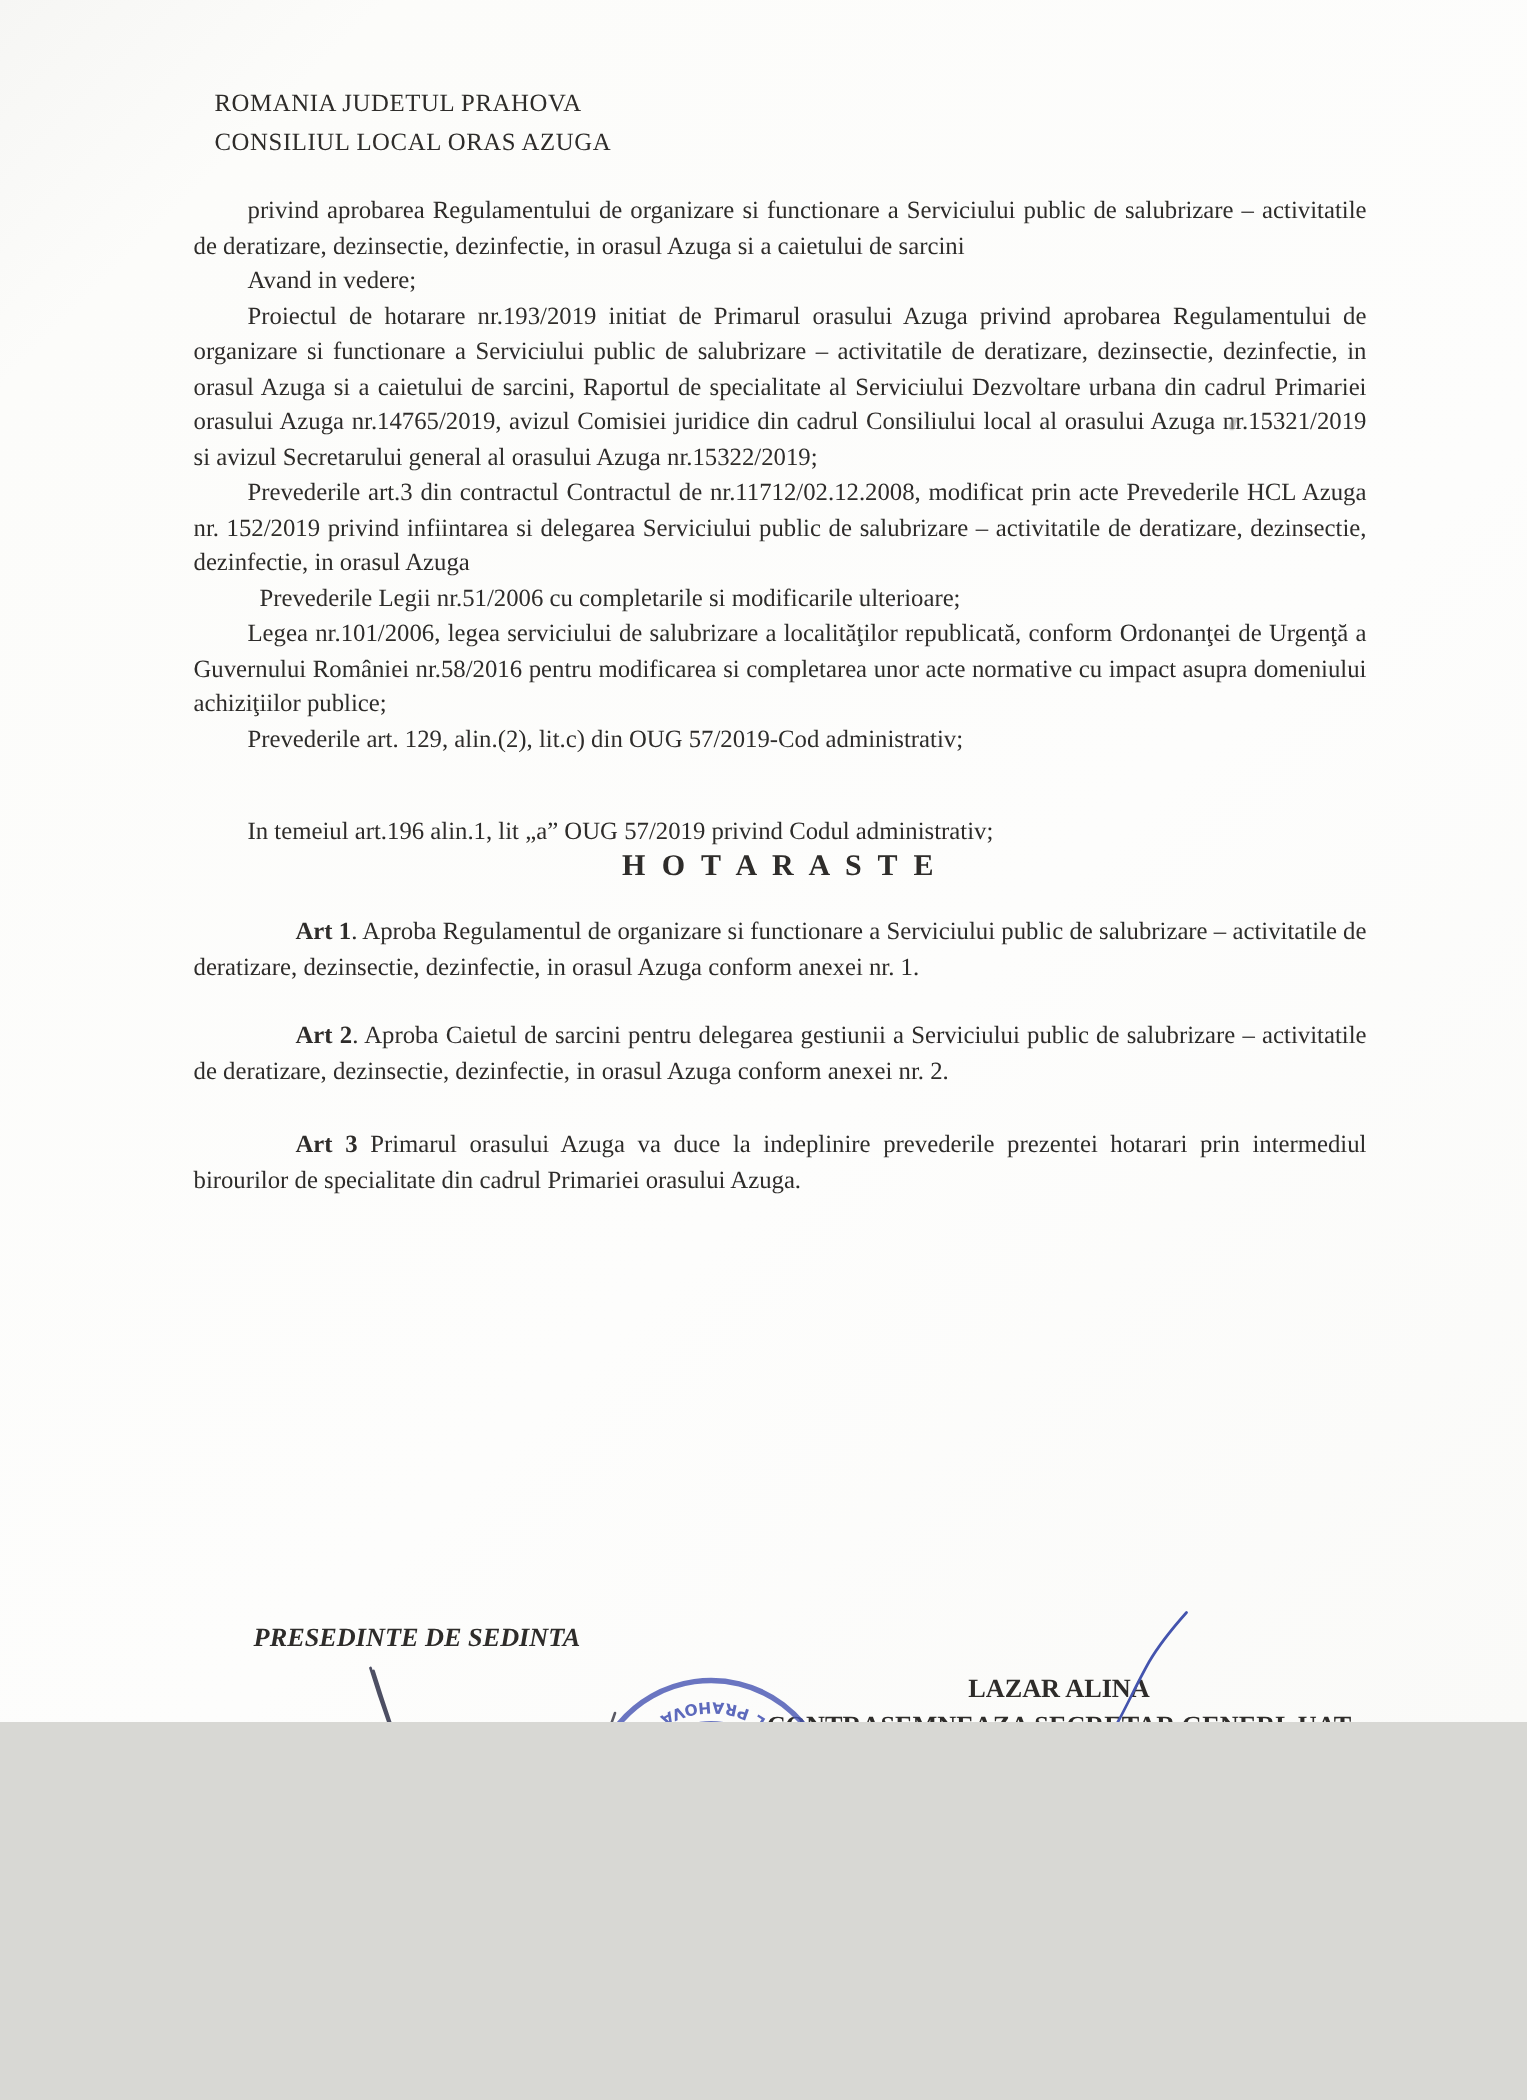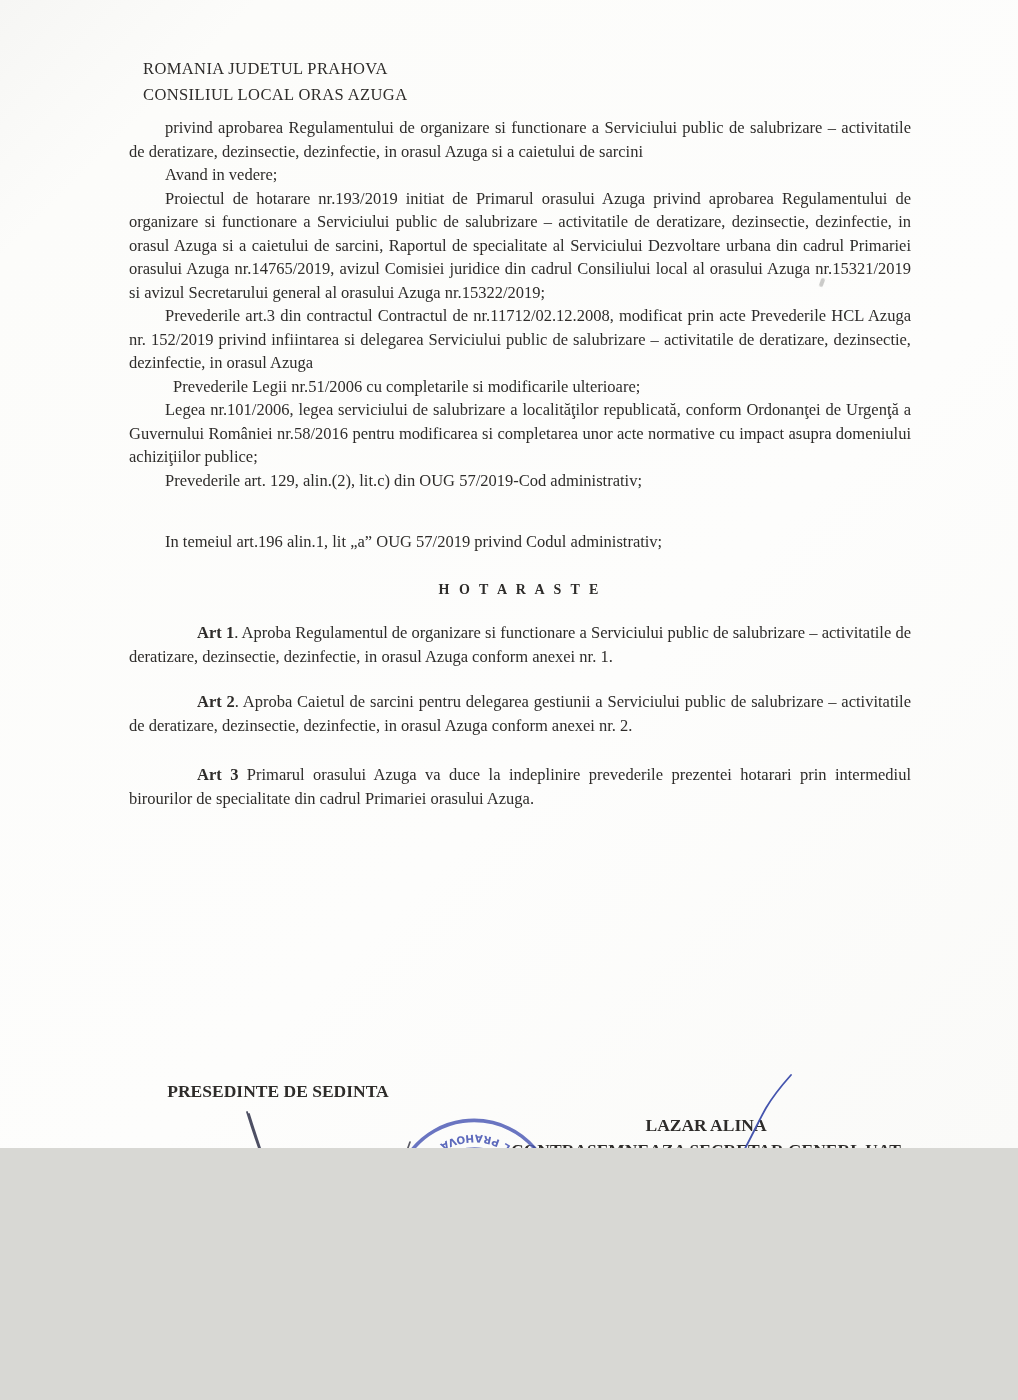--- a/index.html
+++ b/index.html
@@ -23,40 +23,39 @@
     line-height: 23.5px;
   }
   .hdr { margin-left: 14px; font-size: 16.5px; line-height: 26px; letter-spacing: 0.4px; }
   .doc-title {
     margin-top: 34px;
     text-align: center;
     font-weight: bold;
     font-size: 19px;
     letter-spacing: 3px;
   }
-  .subtitle { margin-top: 8px; text-align: justify; text-indent: 36px; }
+  .subtitle { margin-top: 20px; text-align: justify; text-indent: 36px; }
   .intro { text-indent: 36px; }
   .para { text-align: justify; text-indent: 36px; }
   .para.deep { text-indent: 44px; }
   .legal-basis { margin-top: 38px; text-indent: 36px; }
   .council { margin-top: 16px; text-indent: 46px; font-weight: bold; }
   .decision-word {
-    margin-top: 24px;
     text-align: center;
     font-weight: bold;
-    font-size: 14px;
+    font-size: 20px;
     letter-spacing: 3px;
   }
   .article { text-align: justify; text-indent: 36px; }
   .article.a1 { margin-top: 20px; }
   .article.a2 { margin-top: 22px; }
   .article.a3 { margin-top: 26px; }
   .b { font-weight: bold; margin-left: 32px; }
   .sig-block { position: absolute; font-weight: bold; font-size: 17.5px; line-height: 25px; text-align: center; }
-  .sig-president { left: 138px; top: 1079px; width: 280px; }
+  .sig-president { left: 138px; top: 1079px; width: 280px; font-style: italic; }
   .sig-secretary { left: 482px; top: 1113px; width: 448px; }
   .footer-block { position: absolute; left: 138px; top: 1218px; font-weight: bold; font-size: 18px; line-height: 26px; }
   .stamp-wrap { position: absolute; left: 388px; top: 1114px; width: 172px; height: 172px; transform: rotate(-8deg); opacity: 0.88; }
   .ink-overlay { position: absolute; left: 0; top: 0; width: 1018px; height: 1400px; pointer-events: none; }
   .artifact-1 { position: absolute; left: 963px; top: 1378px; width: 14px; height: 7px; background: #b9ad96; border-radius: 50% 60% 50% 40%; opacity: 0.55; filter: blur(1px); }
   .artifact-2 { position: absolute; left: 820px; top: 278px; width: 4px; height: 9px; background: #9a9a98; border-radius: 2px; transform: rotate(20deg); opacity: 0.5; filter: blur(0.5px); }
 </style>
 </head>
 <body>
 

